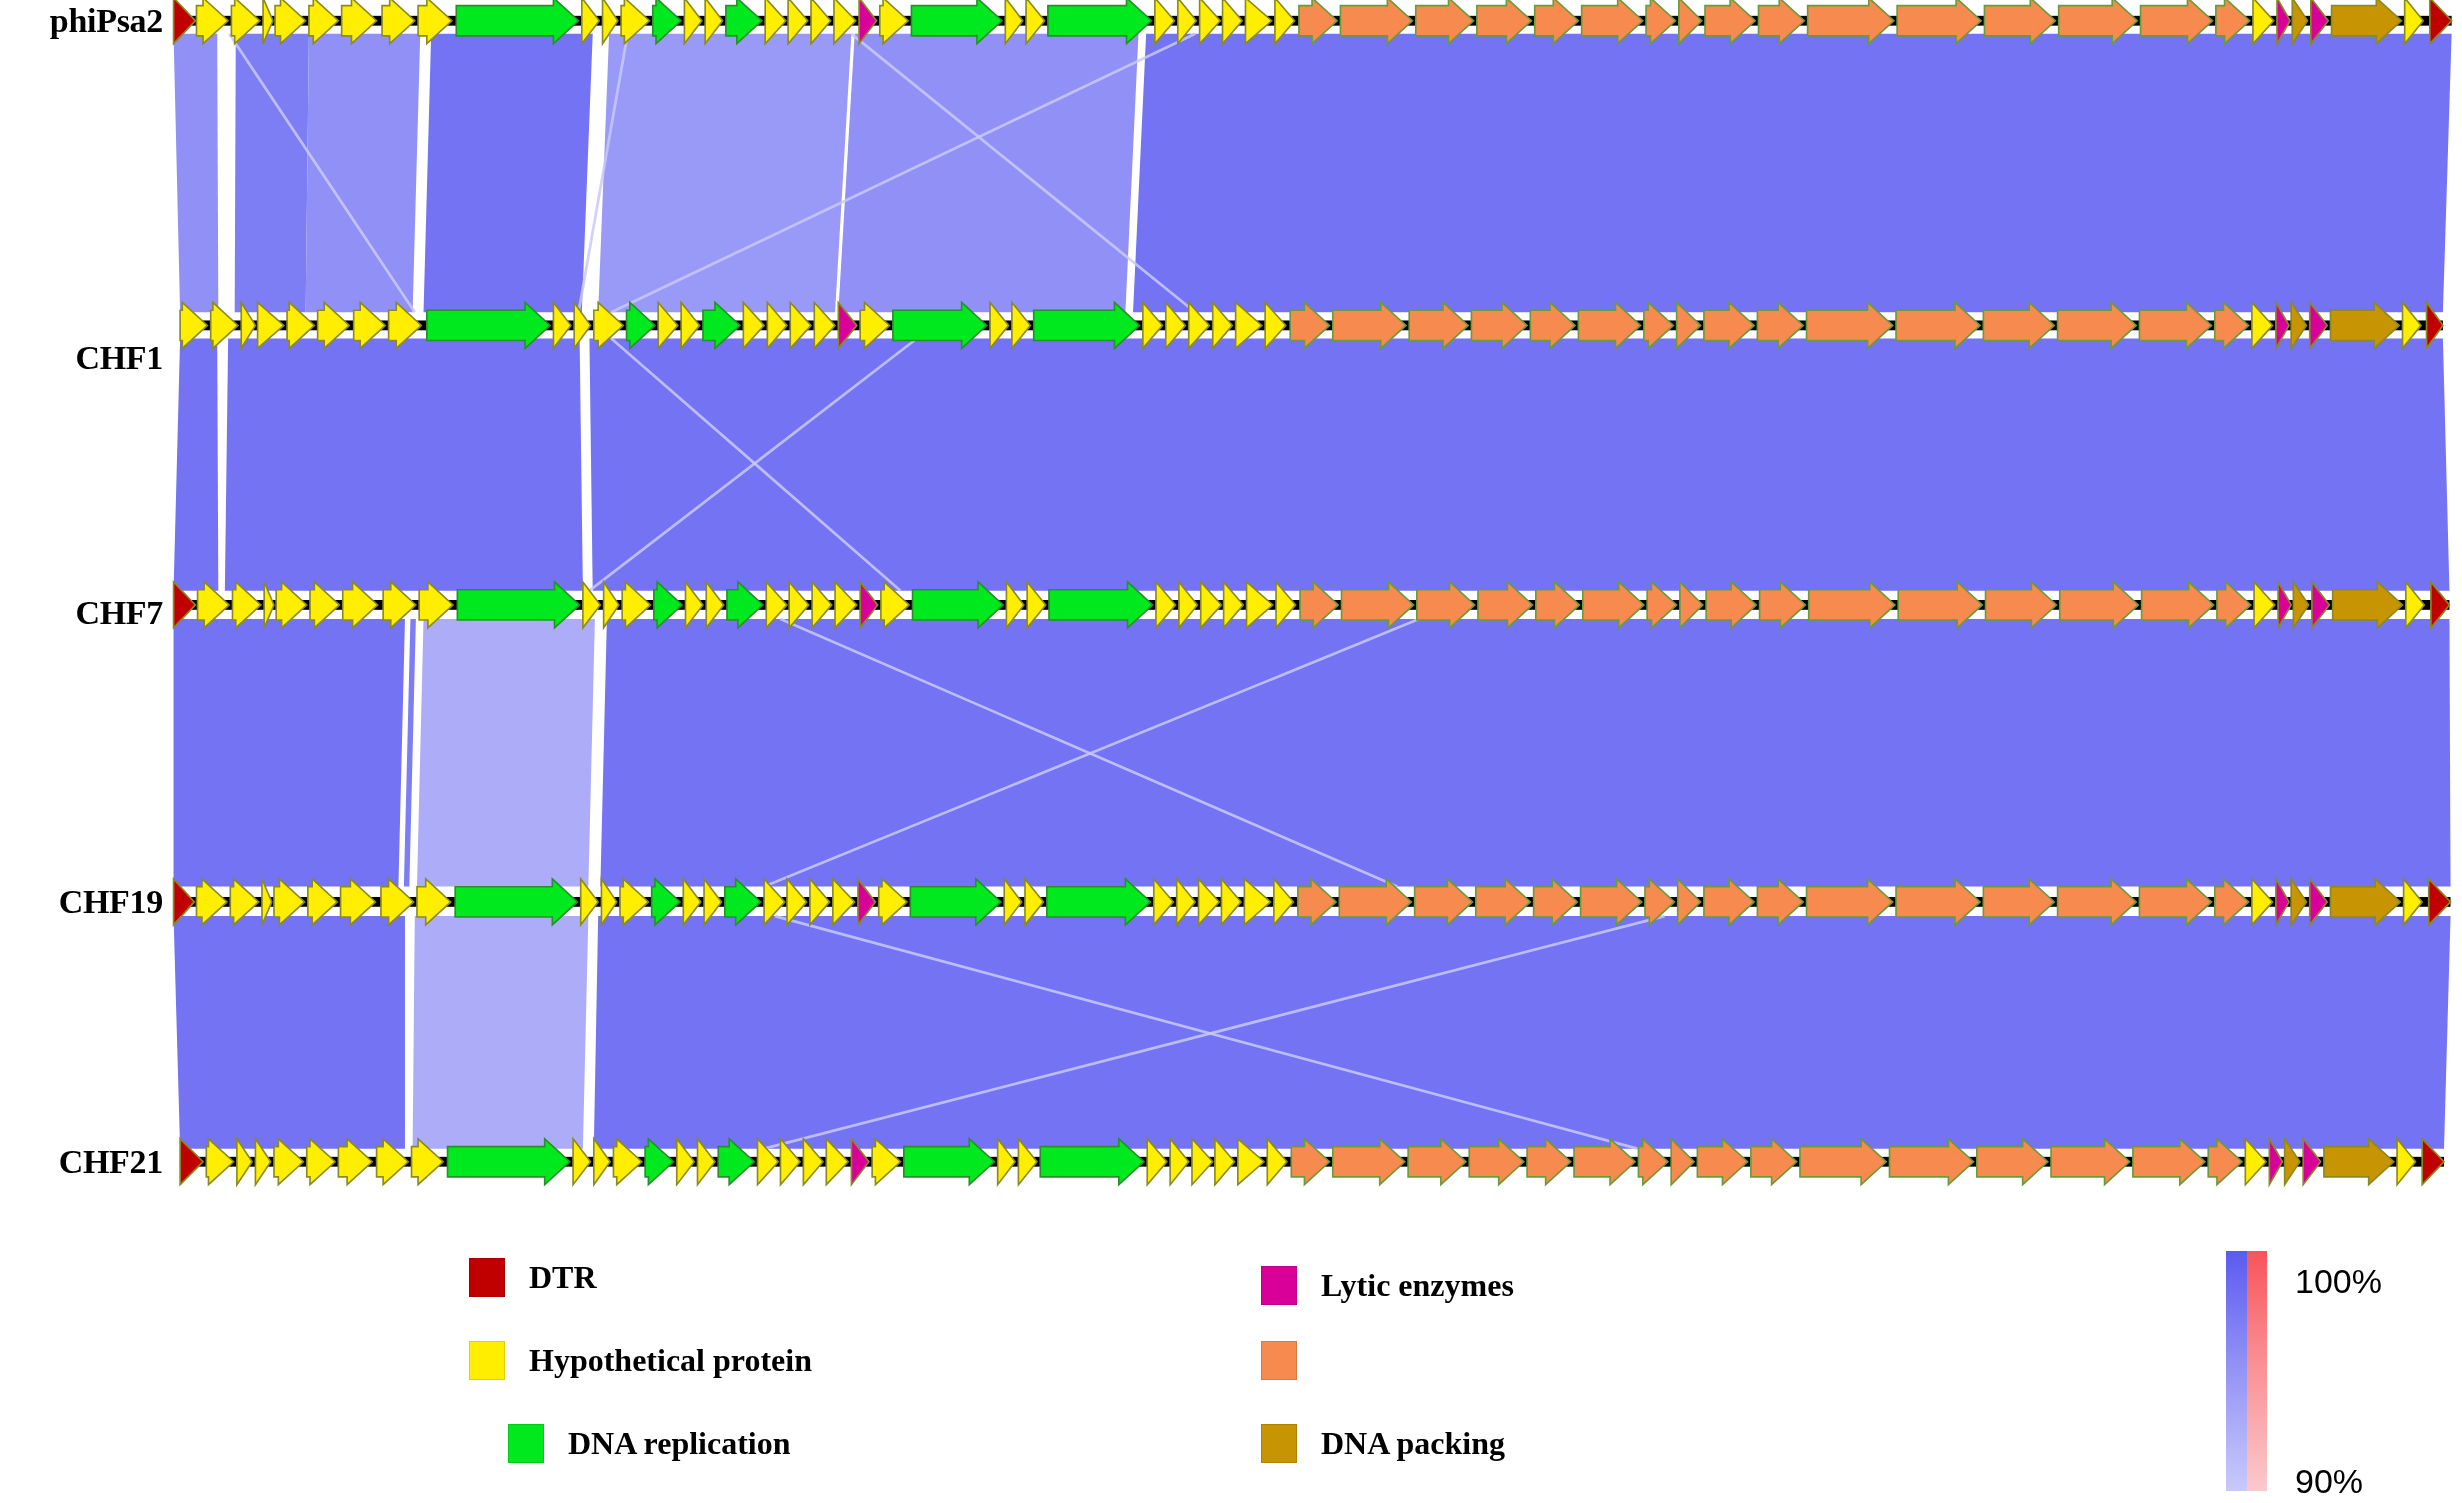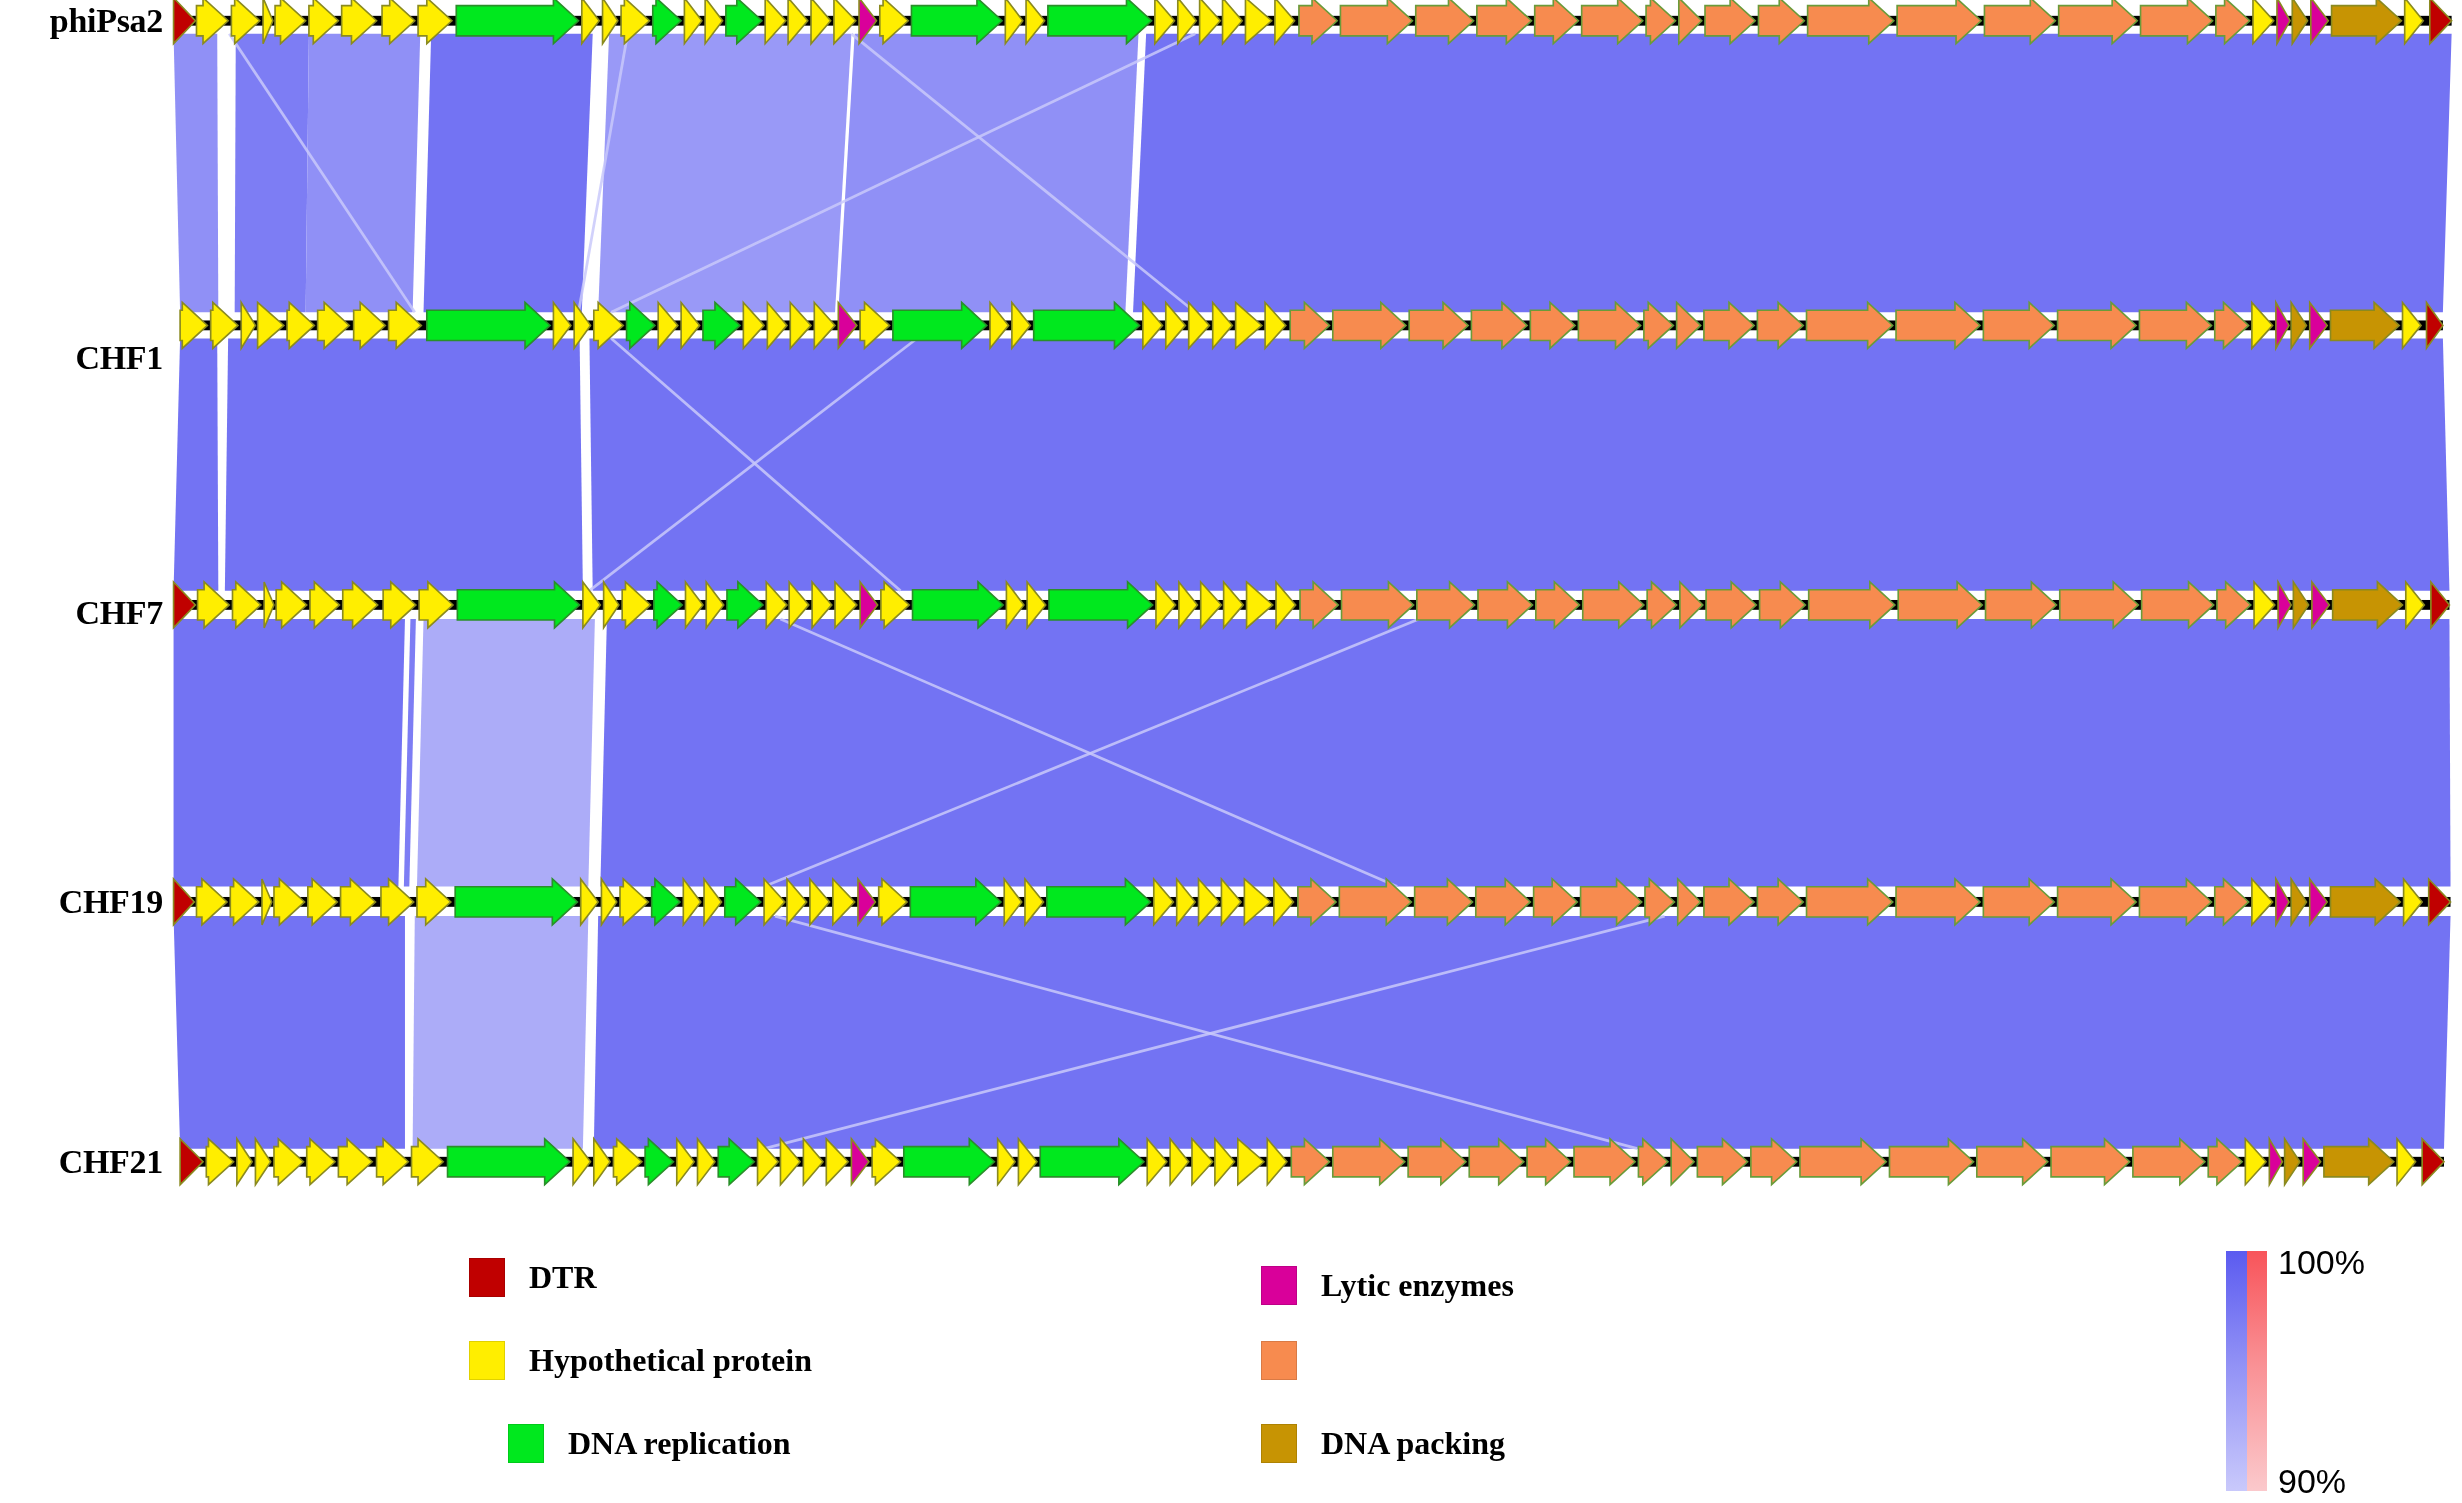--- a/index.html
+++ b/index.html
@@ -44,23 +44,23 @@
   #identity-scale{position:absolute;left:2226px;top:1251px;width:229px;height:240px;}
   .scale-bars{position:absolute;left:0;top:0;width:41px;height:240px;display:flex;}
   .scale-bar{width:21px;height:240px;}
   #scale-bar-blue{
     background:linear-gradient(to bottom,#5b5bf0 0%,#8f8ff5 45%,#c9c9fb 100%);
   }
   #scale-bar-red{
     background:linear-gradient(to bottom,#f8545a 0%,#f98e92 45%,#fbc9cc 100%);
   }
   .scale-label{
-    position:absolute;left:52px;
+    position:absolute;left:69px;
     font-family:"Liberation Sans",sans-serif;
-    font-size:34px;color:#000;white-space:nowrap;
+    font-size:34px;color:#000;white-space:nowrap;margin-top:19px;
   }
   #scale-label-top{top:-7.6px;}
   #scale-label-bottom{bottom:-9.8px;}
 </style>
 </head>
 <body>
 
 <div id="figure">
 
   <svg id="comparison-svg" viewBox="0 0 4511 2275" preserveAspectRatio="none">

